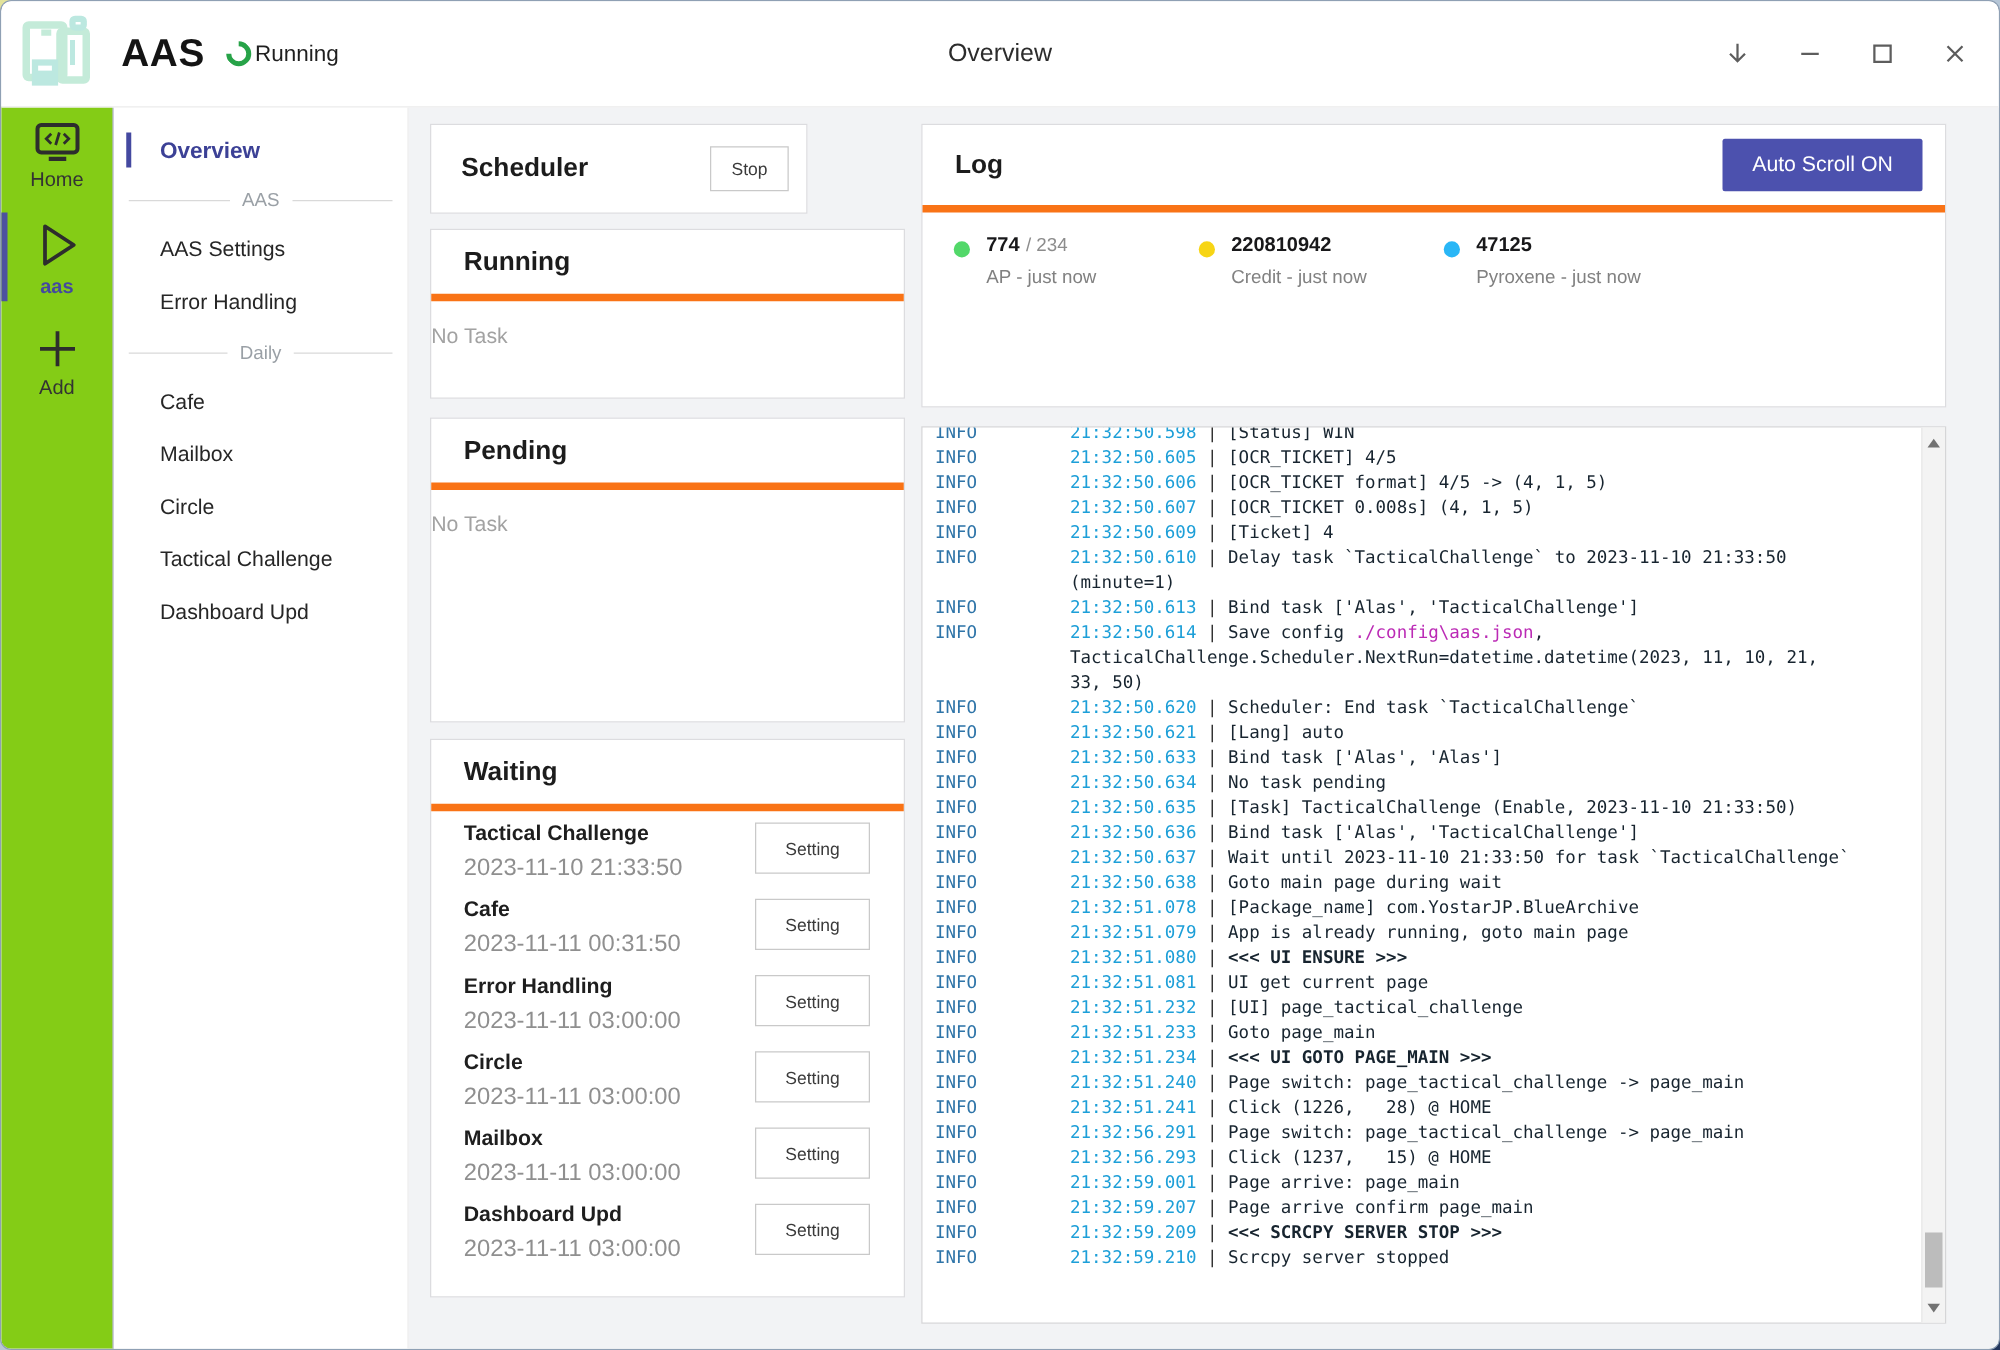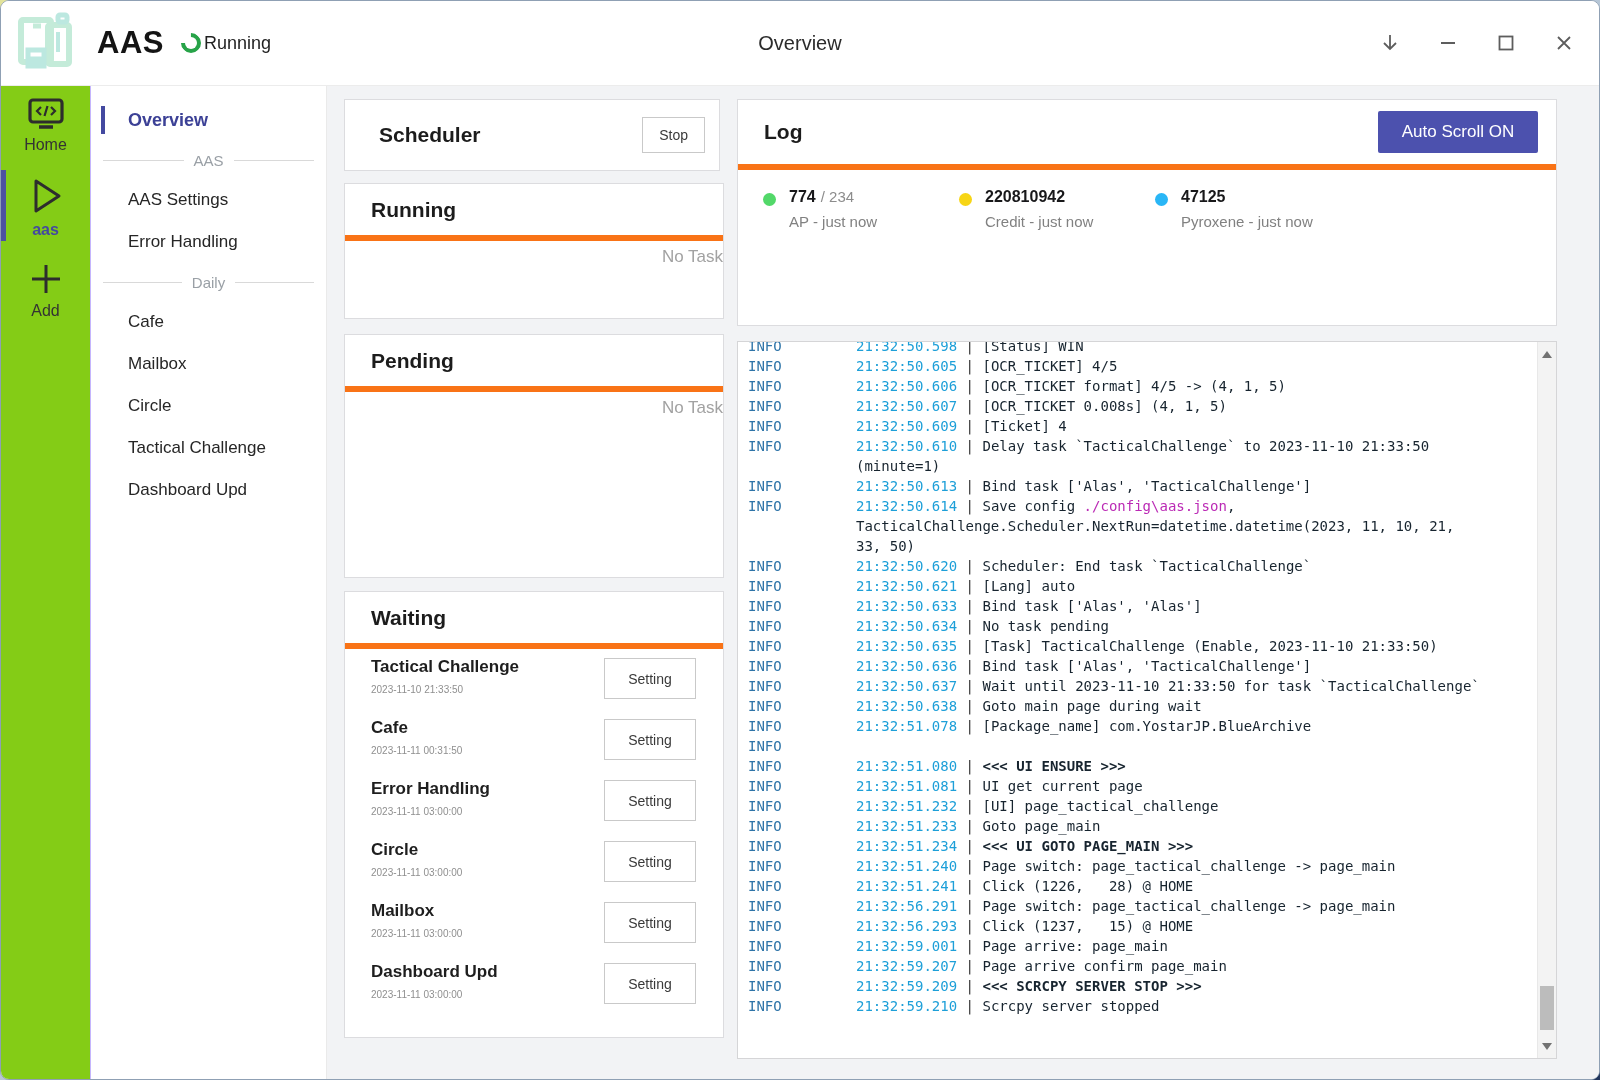--- a/index.html
+++ b/index.html
@@ -39,35 +39,35 @@
     font-size:17px;color:#262626;cursor:pointer;}
   .menu-link.active{color:#3c4196;font-weight:bold;font-size:18px;}
   .menu-bar{position:absolute;left:10px;top:7px;width:4px;height:28px;background:#4449a0;}
   .menu-divider{height:38px;display:flex;align-items:center;gap:10px;padding:0 12px;
     color:#9aa0a6;font-size:15px;}
   .menu-divider .line{flex:1;height:1px;background:#d9d9d9;}
   
   .content{position:absolute;left:326px;top:84px;right:0;bottom:0;background:#f2f3f5;}
   .card{position:absolute;background:#fff;border:1px solid #dcdcdf;box-sizing:border-box;}
   .card-title{font-size:21px;font-weight:600;color:#1c1c1c;}
-  #card-scheduler{left:17px;top:14px;width:376px;height:72px;display:flex;
-    align-items:center;justify-content:space-between;padding:0 14px 0 34px;}
+  #card-scheduler{left:17px;top:14px;width:302px;height:72px;display:flex;
+    align-items:center;justify-content:space-between;padding:0 14px 0 24px;}
   #card-running{left:17px;top:98px;width:380px;height:136px;}
   #card-pending{left:17px;top:249px;width:380px;height:244px;}
   #card-waiting{left:17px;top:506px;width:380px;height:447px;}
   #card-log{left:410px;top:14px;width:820px;height:227px;}
   .card-head{height:57px;display:flex;align-items:center;justify-content:space-between;
     padding:0 18px 0 26px;border-bottom:6px solid #f97316;box-sizing:border-box;}
-  .empty-label{margin-top:6px;text-align:right;color:#a2a2a2;font-size:17px;}
+  .empty-label{margin-top:18px;text-align:left;color:#a2a2a2;font-size:17px;}
   .btn-outline{background:#fff;border:1px solid #c9c9c9;font-size:14px;color:#3a3a3a;
     padding:9px 16px;cursor:pointer;font-family:inherit;}
   
   .wait-item{position:relative;height:61px;padding:8px 0 0 26px;box-sizing:border-box;}
   .wait-name{font-size:17px;font-weight:600;color:#1e1e1e;}
-  .wait-time{font-size:10px;color:#8f8f8f;margin-top:7px;}
+  .wait-time{font-size:19px;color:#8f8f8f;margin-top:7px;}
   .wait-item .btn-outline{position:absolute;right:27px;top:9px;width:92px;height:41px;padding:0;}
   
   #card-log .card-head{height:70px;}
   .btn-accent{background:#4c51ae;color:#fff;border:none;font-size:17px;width:160px;height:42px;
     cursor:pointer;font-family:inherit;border-radius:2px;}
   .stats{display:flex;margin-top:18px;padding-left:25px;}
   .stat{width:196px;display:flex;}
   .stat-dot{width:13px;height:13px;border-radius:50%;margin-top:5px;flex-shrink:0;}
   .stat-body{margin-left:13px;}
   .stat-valrow{display:flex;align-items:baseline;}
@@ -357,20 +357,21 @@
             <div class="log-row">
               <span class="log-level">INFO</span>
               <span class="log-content"><span class="log-time">21:32:50.638</span><span class="log-sep"> | </span><span class="seg">Goto main page during wait</span></span>
             </div>
             <div class="log-row">
               <span class="log-level">INFO</span>
               <span class="log-content"><span class="log-time">21:32:51.078</span><span class="log-sep"> | </span><span class="seg">[Package_name] com.YostarJP.BlueArchive</span></span>
             </div>
             <div class="log-row">
               <span class="log-level">INFO</span>
+              <span class="log-content"><span class="log-time">21:32:51.079</span><span class="log-sep"> | </span><span class="seg">App is already running, goto main page</span></span>
             </div>
             <div class="log-row">
               <span class="log-level">INFO</span>
               <span class="log-content"><span class="log-time">21:32:51.080</span><span class="log-sep"> | </span><span class="seg b">&lt;&lt;&lt; UI ENSURE &gt;&gt;&gt;</span></span>
             </div>
             <div class="log-row">
               <span class="log-level">INFO</span>
               <span class="log-content"><span class="log-time">21:32:51.081</span><span class="log-sep"> | </span><span class="seg">UI get current page</span></span>
             </div>
             <div class="log-row">

